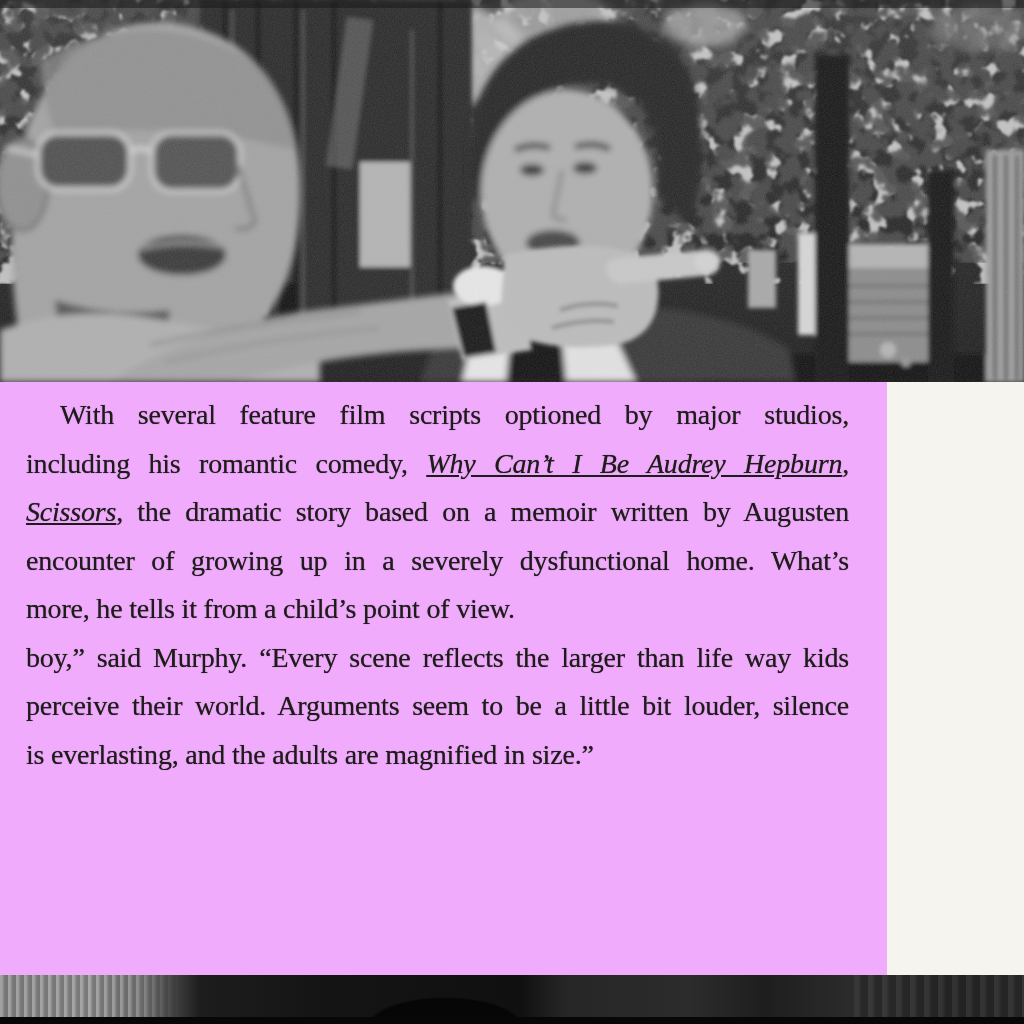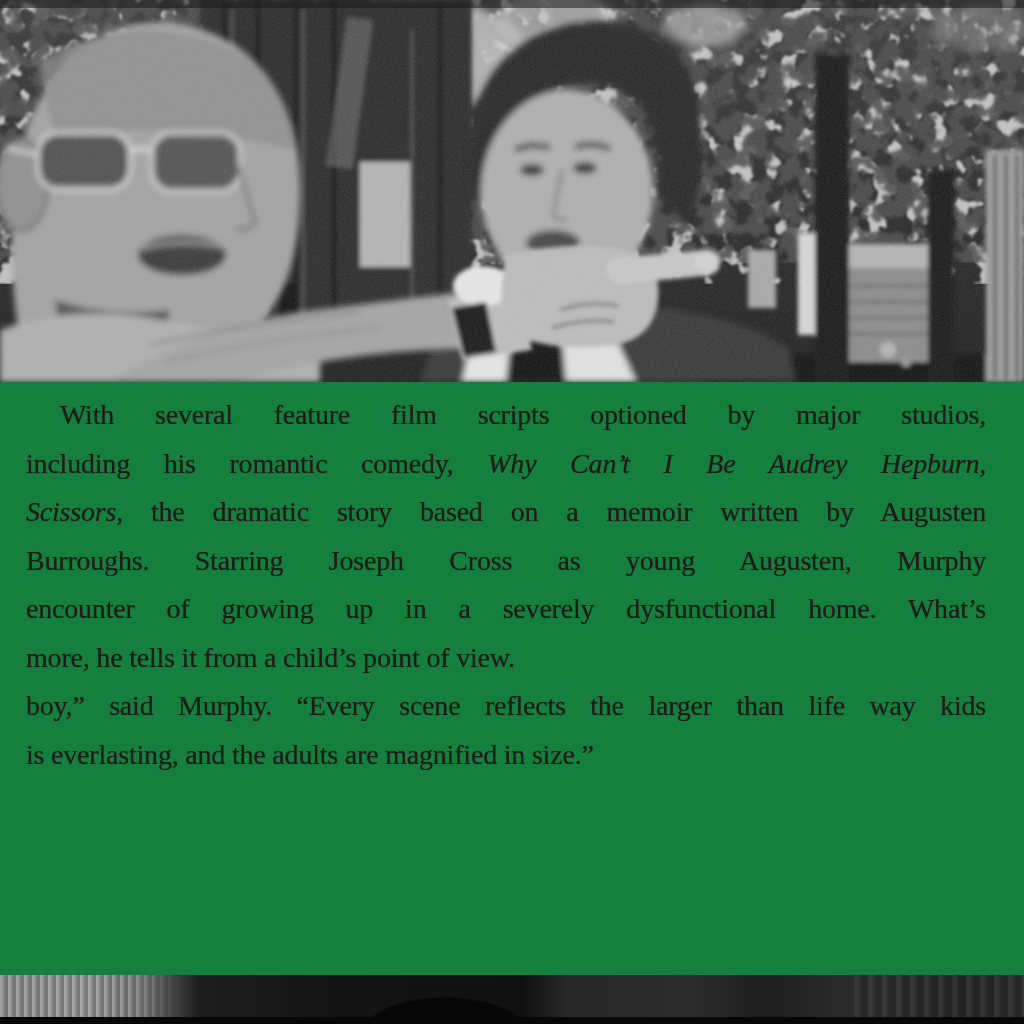--- a/index.html
+++ b/index.html
@@ -8,34 +8,34 @@
     background:#f6f4ef;
     font-family:"Liberation Serif", serif;
   }
   .page { width:1024px; height:1024px; display:flex; flex-direction:column; }
 
   
   .photo-top { width:1024px; height:382px; display:block; background:#2e2e2e; }
 
   
   .article {
-    box-sizing:border-box; width:1024px; height:593px;
+    box-sizing:border-box; width:887px; height:593px;
     padding:9px 38px 0 26px;
-    background:#15803d;
+    background:#f0abfc;
   }
   .line {
     font-size:28px; line-height:48.5px; color:#1e1c1a;
     letter-spacing:-0.2px;
     text-align:justify; text-align-last:justify;
     overflow:hidden; white-space:normal;
     text-shadow:0 0 0.8px rgba(34,30,26,0.72);
   }
   .line.last { text-align-last:left; }
   .line.indent { text-indent:34px; }
-  .it { font-style:italic; }
+  .it { font-style:italic;text-decoration:underline; }
 
   
   .photo-bottom {
     position:relative; width:1024px; height:49px; overflow:hidden;
     background:
       radial-gradient(ellipse 130px 52px at 445px 110%, rgba(5,5,5,0.95) 58%, rgba(5,5,5,0) 62%),
       linear-gradient(90deg,
         #8f8f8f 0px, #959595 90px, #7c7c7c 140px, #4a4a4a 168px,
         #1d1d1d 200px, #141414 330px, #101010 520px, #262626 565px,
         #2c2c2c 690px, #1e1e1e 765px, #2e2e2e 870px, #272727 960px, #2b2b2b 1024px);
@@ -197,24 +197,24 @@
     </g>
 
     <rect x="0" y="0" width="1024" height="382" filter="url(#grain)" opacity="0.22"></rect>
     <rect x="0" y="0" width="1024" height="8" fill="#1a1a1a" opacity="0.55"></rect>
   </svg>
 
   <div class="article">
       <div class="line indent"><span>With several feature film scripts optioned by major studios,</span></div>
       <div class="line"><span>including his romantic comedy, </span><span class="it">Why Can’t I Be Audrey Hepburn</span><span>,</span></div>
       <div class="line"><span class="it">Scissors</span><span>, the dramatic story based on a memoir written by Augusten</span></div>
-      <div class="line"><span>Burroughs. Starring Joseph Cross as young Augusten, Murphy</span></div>
       <div class="line"><span>encounter of growing up in a severely dysfunctional home. What’s</span></div>
       <div class="line last"><span>more, he tells it from a child’s point of view.</span></div>
       <div class="line"><span>boy,” said Murphy. “Every scene reflects the larger than life way kids</span></div>
+      <div class="line"><span>perceive their world. Arguments seem to be a little bit louder, silence</span></div>
       <div class="line last"><span>is everlasting, and the adults are magnified in size.”</span></div>
     </div>
 
   <div class="photo-bottom">
     <div class="ribs"></div>
     <div class="texture-right"></div>
     <div class="bottom-bar"></div>
   </div>
 
 </div>

